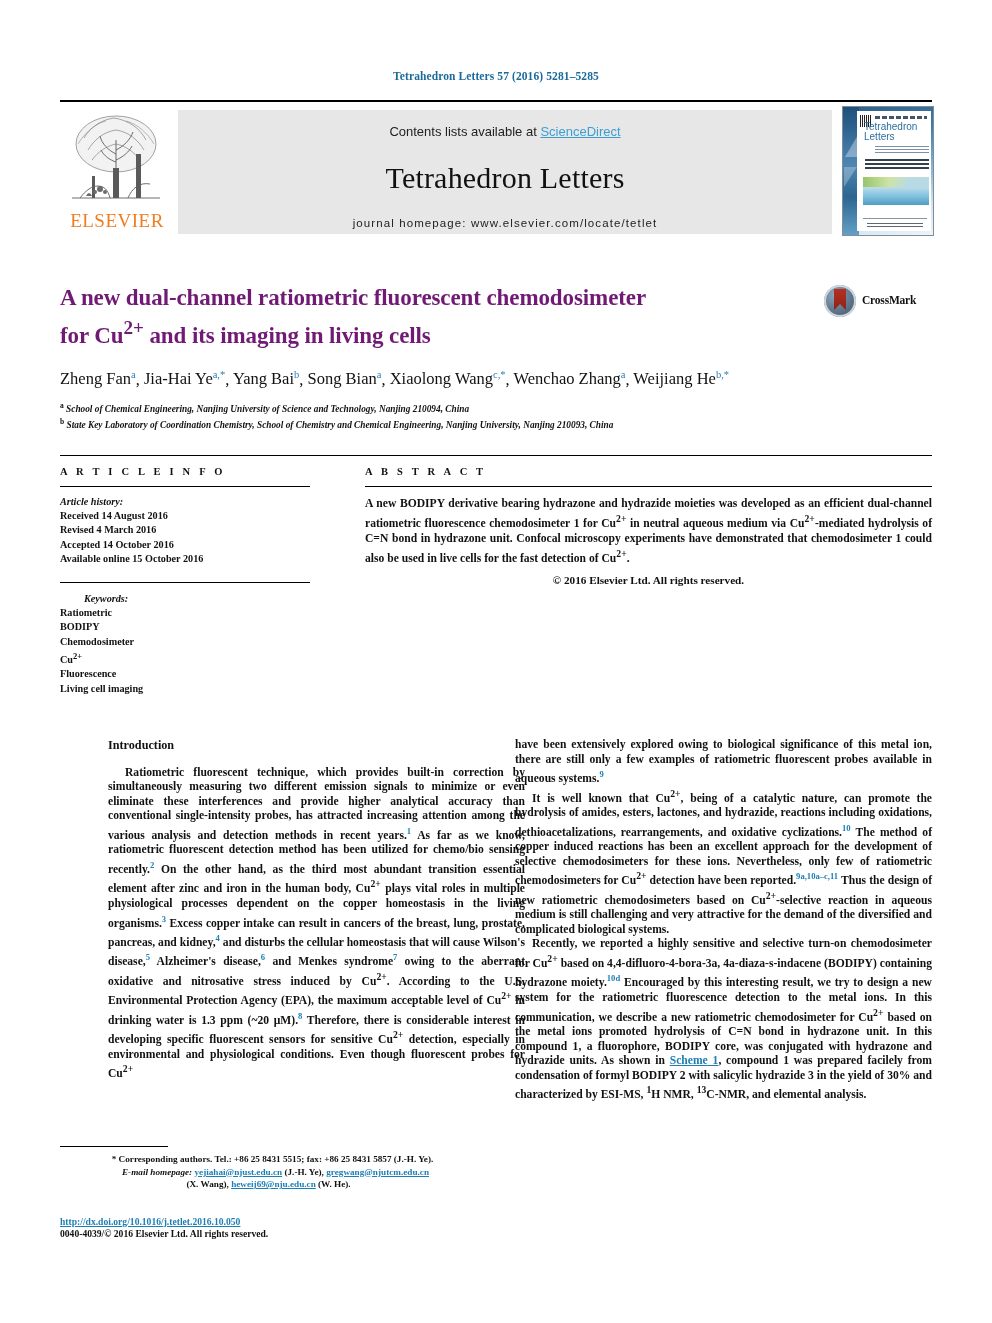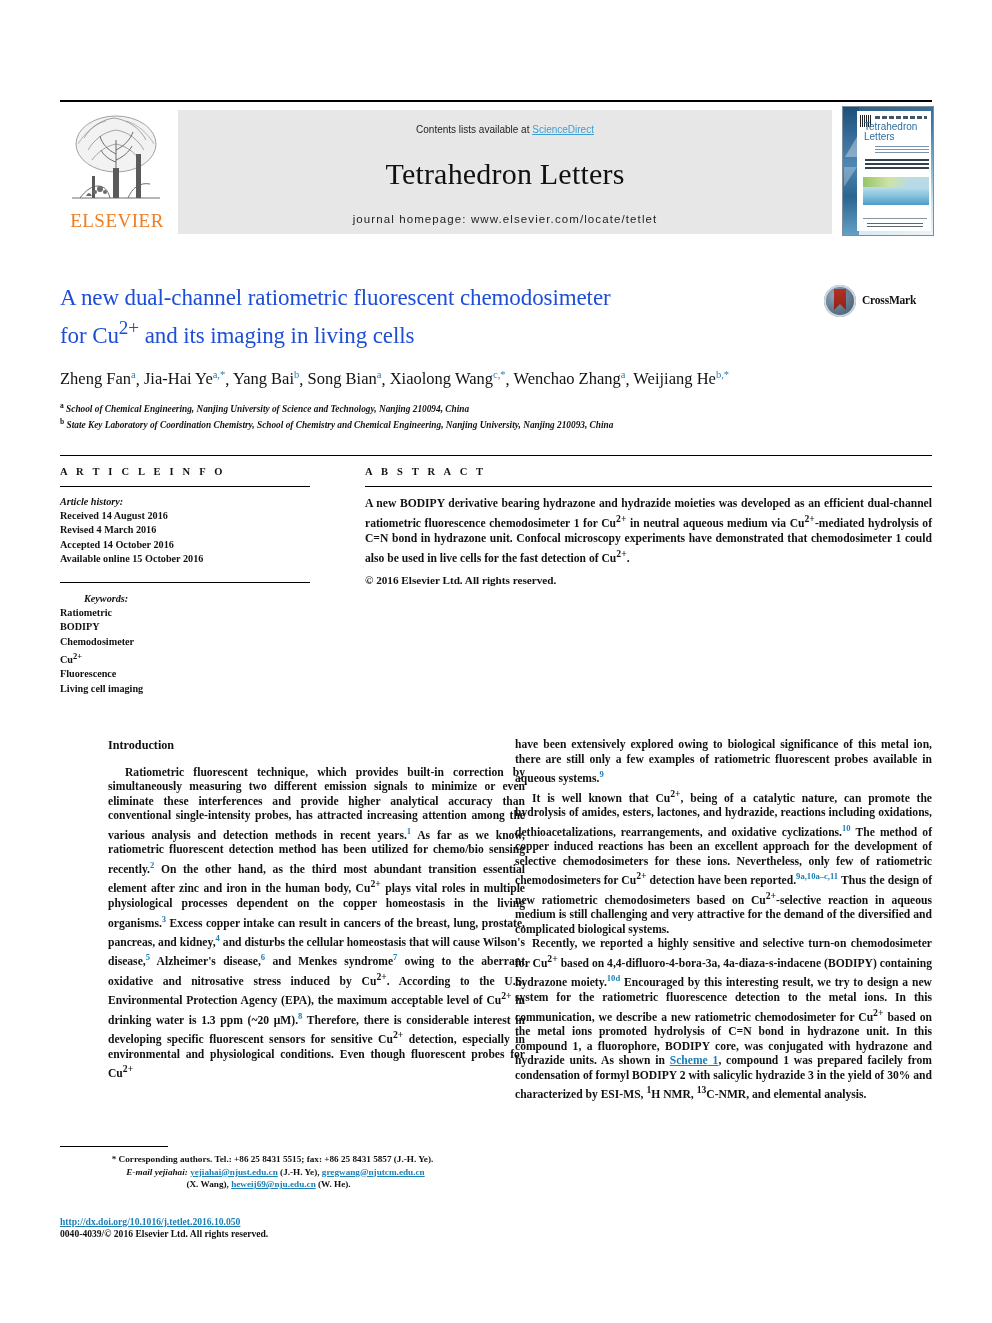--- a/index.html
+++ b/index.html
@@ -72,21 +72,21 @@
   .journal-band {
     position: absolute;
     left: 118px; top: 4px;
     width: 654px; height: 124px;
     background: #e7e7e7;
     text-align: center;
   }
   .contents-line {
     margin-top: 14px;
     font-family: "Liberation Sans", sans-serif;
-    font-size: 10px;
+    font-size: 13px;
     color: #222;
   }
   .sd-link { color: #3c9fd4; }
   .journal-title {
     margin-top: 22px;
     font-family: "Liberation Serif", serif;
     font-size: 30px;
     color: #111;
     letter-spacing: .2px;
   }
@@ -185,23 +185,23 @@
   
   .title-block {
     position: absolute;
     left: 60px; top: 283px;
     width: 872px;
   }
   .article-title {
     width: 740px;
     font-family: "Liberation Serif", serif;
     font-size: 23px;
-    font-weight: normal;
+    font-weight: bold;
     line-height: 30px;
-    color: #1d4ed8;
+    color: #701a75;
     letter-spacing: -.1px;
   }
   .crossmark {
     position: absolute;
     right: 0px; top: 2px;
     width: 108px; height: 34px;
   }
   .cm-circle {
     position: absolute; left: 0; top: 0;
     width: 32px; height: 32px; border-radius: 50%;
@@ -294,21 +294,21 @@
     margin-top: 9px;
     font-family: "Liberation Serif", serif;
     font-size: 11.6px;
     line-height: 15.2px;
     text-align: justify;
     font-weight: bold;
     color: #111;
   }
   .copyright {
     margin-top: 7px;
-    text-align: left;
+    text-align: center;
     font-family: "Liberation Serif", serif;
     font-size: 11.2px;
     font-weight: bold;
     color: #111;
   }
 
   
   .body-cols {
     position: absolute;
     left: 60px; top: 738px;
@@ -370,20 +370,21 @@
     font-weight: bold;
     color: #111;
   }
   .doi-link { color: #1b7eb5; margin-top: 12px; }
 </style>
 </head>
 <body>
 
 <div class="page">
 
+  <div class="running-head">Tetrahedron Letters 57 (2016) 5281–5285</div>
 
   <div class="masthead">
     <div class="masthead-inner">
 
       <div class="elsevier-logo">
         <svg class="tree-canvas" viewBox="0 0 92 98">
           <g stroke="#4a4a4a" stroke-width="0.8" fill="none">
             <ellipse cx="46" cy="34" rx="40" ry="28" fill="#f2f2f2" stroke="#8a8a8a"></ellipse>
             <path d="M46 62 L46 30 M46 44 C38 40 32 34 30 26 M46 40 C54 36 60 30 63 22 M46 52 C40 50 34 46 31 40 M46 50 C53 47 59 42 62 36"></path>
             <g stroke="#6e6e6e" stroke-width="0.6">
@@ -565,21 +566,21 @@
       </p>
     </div>
 
   </div>
 
   <div class="footnote">
     <div class="fn-rule"></div>
     <div class="fn-text">
       <span style="margin-left:8px;" class="star">*</span>
       <span>Corresponding authors. Tel.: +86 25 8431 5515; fax: +86 25 8431 5857 (J.-H. Ye).</span><br>
-      <span style="margin-left:14px;" class="fn-em">E-mail yejiahai:</span>
+      <span style="margin-left:14px;" class="fn-em">E-mail homepage:</span>
       <a class="mail" href="#">yejiahai@njust.edu.cn</a>
       <span>(J.-H. Ye)</span>,
       <a class="mail" href="#">gregwang@njutcm.edu.cn</a><br>
       <span>(X. Wang)</span>,
       <a class="mail" href="#">heweij69@nju.edu.cn</a>
       <span>(W. He)</span>.
     </div>
   </div>
 
   <div class="bottom-id">

